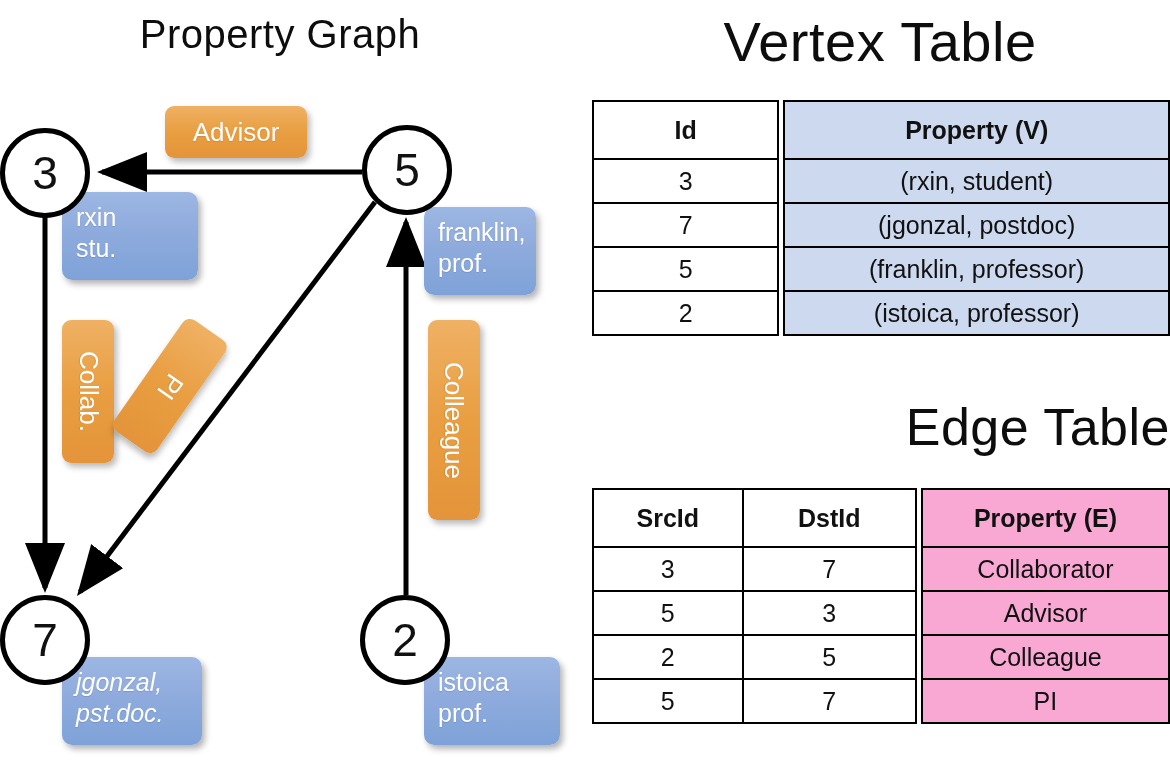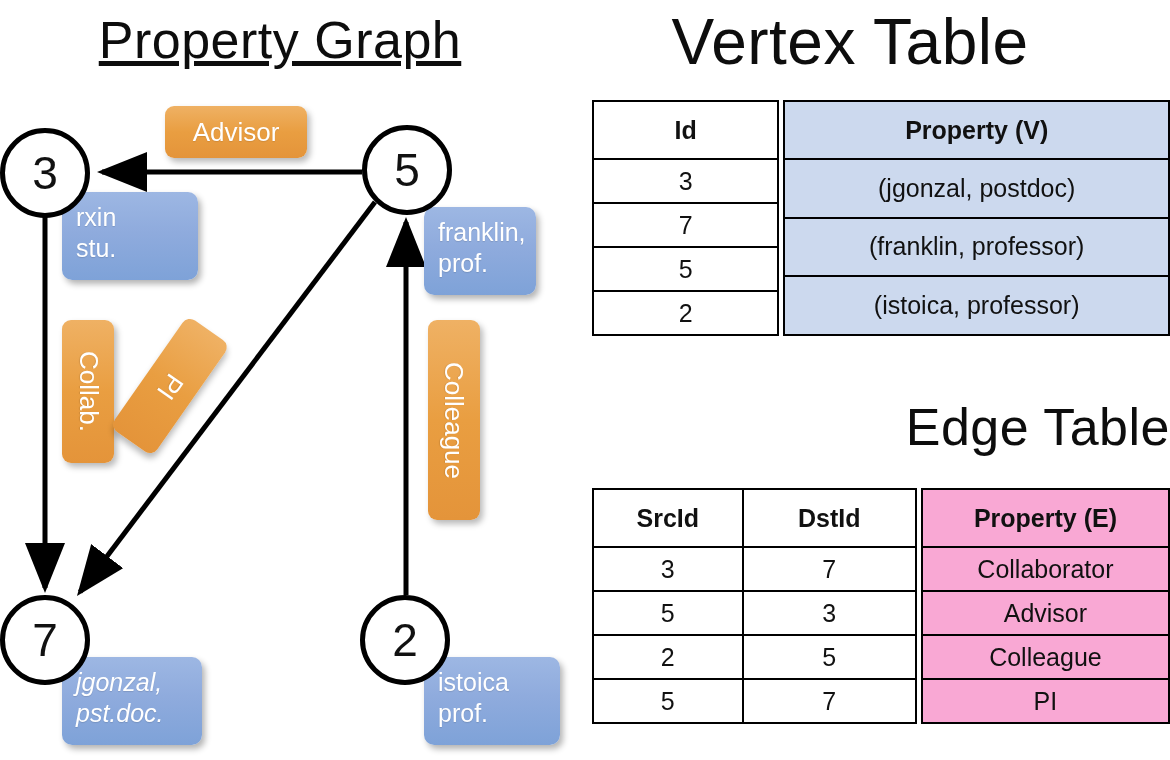--- a/index.html
+++ b/index.html
@@ -20,26 +20,26 @@
   .panel-title {
     position: absolute;
     font-family: "Liberation Sans", sans-serif;
     font-weight: 300;
     letter-spacing: 0.5px;
     color: #0d0d0d;
     white-space: nowrap;
     text-align: center;
   }
   #title-property-graph {
-    left: 0; top: 8px; width: 560px;
-    font-size: 52px; line-height: 64px; text-decoration: underline;
+    left: 0; top: 2px; width: 560px;
+    font-size: 40px; line-height: 64px;
   }
   #title-vertex-table {
-    left: 560px; top: 10px; width: 580px;
-    font-size: 64px; line-height: 64px;
+    left: 590px; top: 10px; width: 580px;
+    font-size: 56px; line-height: 64px;
   }
   #title-edge-table {
     left: 590px; top: 395px; width: 580px;
     font-size: 52px; line-height: 64px; text-align: right;
   }
 
   
   #graph-canvas {
     position: absolute;
     left: 0; top: 80px;
@@ -262,20 +262,23 @@
   </table>
   <div class="gap"></div>
   <table class="grid" id="vertex-prop-table">
     <thead>
       <tr>
         <th>Property (V)</th>
       </tr>
     </thead>
     <tbody>
       <tr>
+          <td>(rxin, student)</td>
+        </tr>
+      <tr>
           <td>(jgonzal, postdoc)</td>
         </tr>
       <tr>
           <td>(franklin, professor)</td>
         </tr>
       <tr>
           <td>(istoica, professor)</td>
         </tr>
     </tbody>
   </table>

